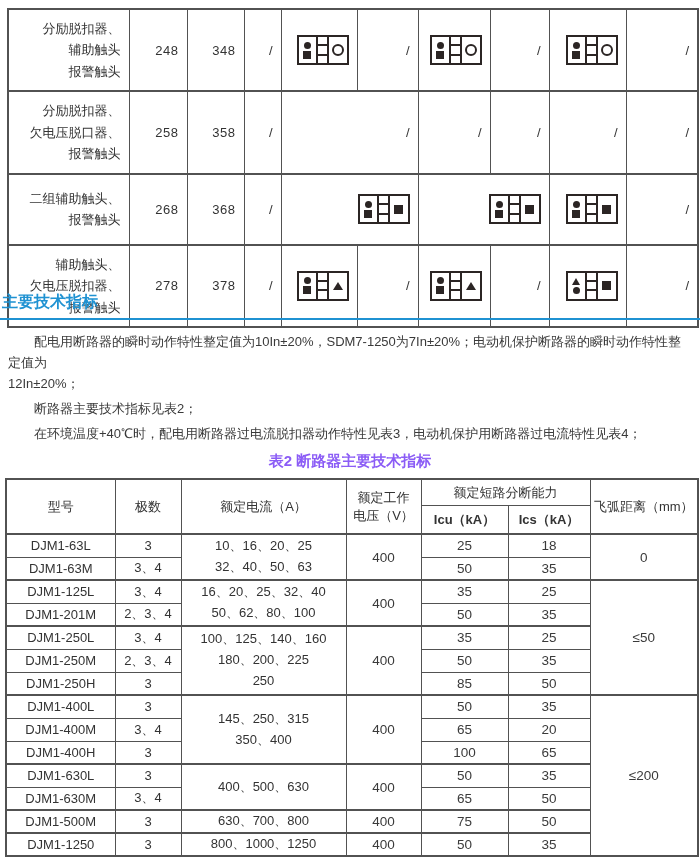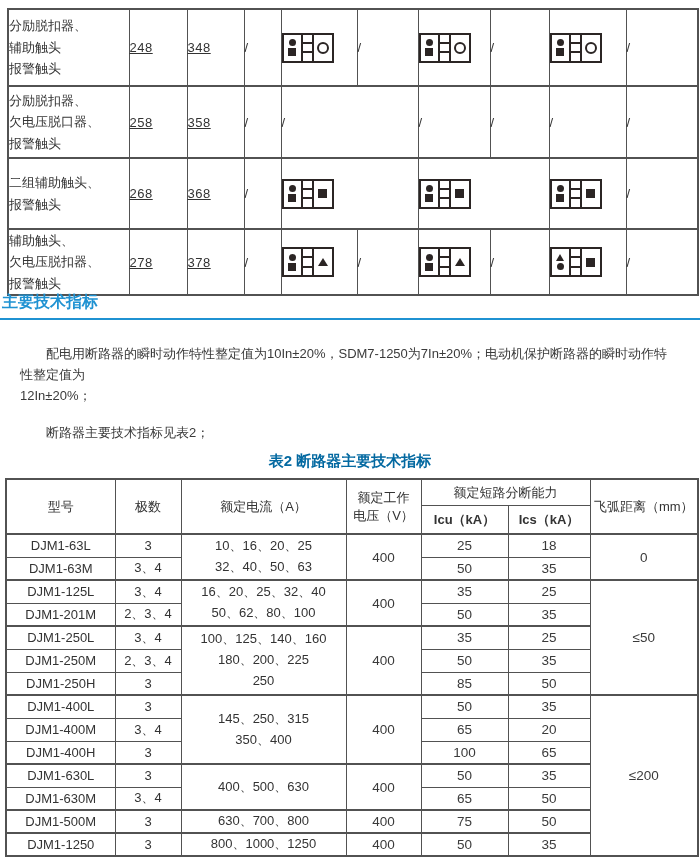--- a/index.html
+++ b/index.html
@@ -5,27 +5,27 @@
   html,body { margin:0; padding:0; background:#fff; }
   .page {
     position:relative; width:700px; height:862px; background:#ffffff;
     font-family:"Liberation Sans", sans-serif; color:#333; overflow:hidden;
   }
   table { border-collapse:collapse; table-layout:fixed; }
 
   
   .acc { position:absolute; top:8px; left:7px; width:690px; border:2px solid #525252; }
   .acc td {
-    border:1px solid #525252; text-align:left; vertical-align:middle;
-    padding:0; font-size:13px; color:#333;
+    border:1px solid #525252; text-align:right; vertical-align:middle;
+    padding:8px; font-size:13px; color:#333;
   }
   .acc tr.thick td { border-top-width:2px; }
   .pre { white-space:pre-line; }
   .lbl { line-height:1.65; }
-  .num { font-size:14px; color:#3a3a3a; letter-spacing:0.5px;text-decoration:underline; }
+  .num { font-size:14px; color:#3a3a3a; letter-spacing:0.5px; }
   .na  { font-size:15px; color:#8a8a8a; }
 
   
   .brk-icon { display:inline-flex; height:26px; border:2px solid #2b2524; background:#fff; vertical-align:middle; }
   .brk-icon i { display:block; }
   .ic-left { width:17px; border-right:2px solid #2b2524; display:flex; flex-direction:column; align-items:center; justify-content:center; gap:2px; }
   .ic-mid  { width:9px; border-right:2px solid #2b2524; display:flex; flex-direction:column; }
   .ic-mid i { flex:1; border-bottom:2px solid #2b2524; }
   .ic-mid i:last-child { border-bottom:none; }
   .ic-right { width:18px; display:flex; align-items:center; justify-content:center; }
@@ -35,24 +35,24 @@
   .sh-tri { width:0; height:0; border-left:5px solid transparent; border-right:5px solid transparent; border-bottom:8px solid #2b2524; }
   .sh-tri-s { width:0; height:0; border-left:4px solid transparent; border-right:4px solid transparent; border-bottom:7px solid #2b2524; }
   .sh-ring { width:8px; height:8px; border:2px solid #2b2524; border-radius:50%; background:#fff; }
 
   
   .sec-title { position:absolute; top:292px; left:2px; font-size:16px; font-weight:bold; color:#1F92D2; }
   .sec-rule  { position:absolute; top:318px; left:0; width:700px; height:2px; background:#1F92D2; }
 
   
   .paras { position:absolute; top:327px; left:4px; width:692px; }
-  .paras p { margin:16px; font-size:13px; line-height:21px; color:#3a3a3a; text-indent:2em; white-space:pre-line; }
+  .paras p { margin:4px; font-size:13px; line-height:21px; color:#3a3a3a; text-indent:2em; white-space:pre-line; }
 
   
-  .tbl2-title { position:absolute; top:452px; left:0; width:700px; text-align:center; font-size:15px; font-weight:bold; color:#0369a1; }
+  .tbl2-title { position:absolute; top:452px; left:0; width:700px; text-align:center; font-size:15px; font-weight:bold; color:#8b5cf6; }
   .spec { position:absolute; top:478px; left:5px; width:692px; border:2px solid #525252; }
   .spec th, .spec td {
     border:1px solid #525252; text-align:center; vertical-align:middle;
     padding:0; font-weight:normal; font-size:13px; color:#333;
   }
   .spec thead tr:first-child th { height:25px; }
   .spec thead tr:last-child th { height:27px;font-weight:bold; }
   .spec thead { border-bottom:2px solid #525252; }
   .spec tbody tr { height:23px; }
   .spec tr.grp td { border-top-width:2px; }
@@ -268,20 +268,21 @@
   </tbody>
     </table>
 
   <div class="sec-title">主要技术指标</div>
   <div class="sec-rule"></div>
 
   <div class="paras">
     <p>配电用断路器的瞬时动作特性整定值为10In±20%，SDM7-1250为7In±20%；电动机保护断路器的瞬时动作特性整定值为
 12In±20%；</p>
     <p>断路器主要技术指标见表2；</p>
+    <p>在环境温度+40℃时，配电用断路器过电流脱扣器动作特性见表3，电动机保护用断路器过电流特性见表4；</p>
   </div>
 
   <div class="tbl2-title">表2 断路器主要技术指标</div>
 
   <table class="spec">
     <colgroup>
       <col style="width:109px">
         <col style="width:66px">
         <col style="width:165px">
         <col style="width:75px">

